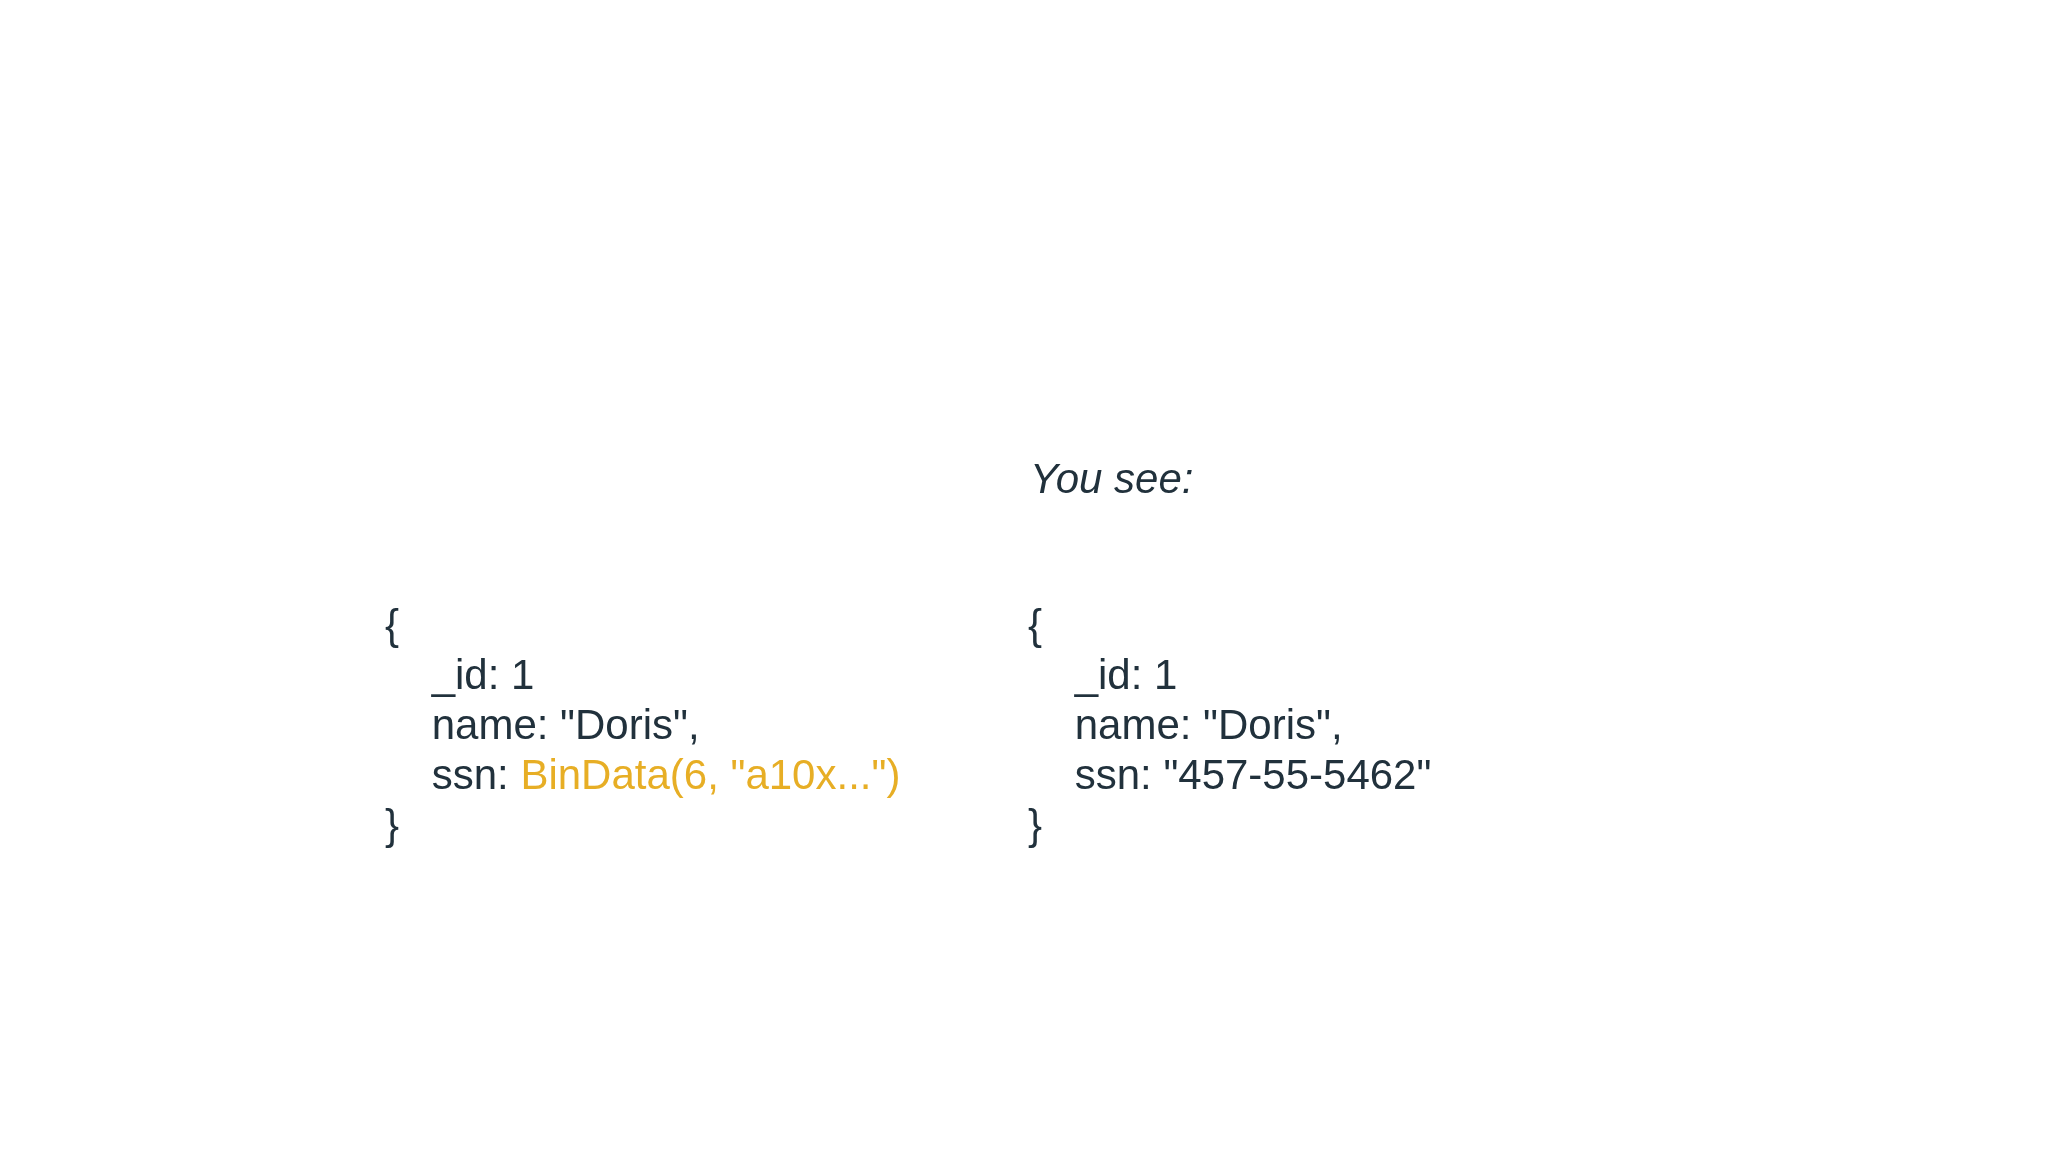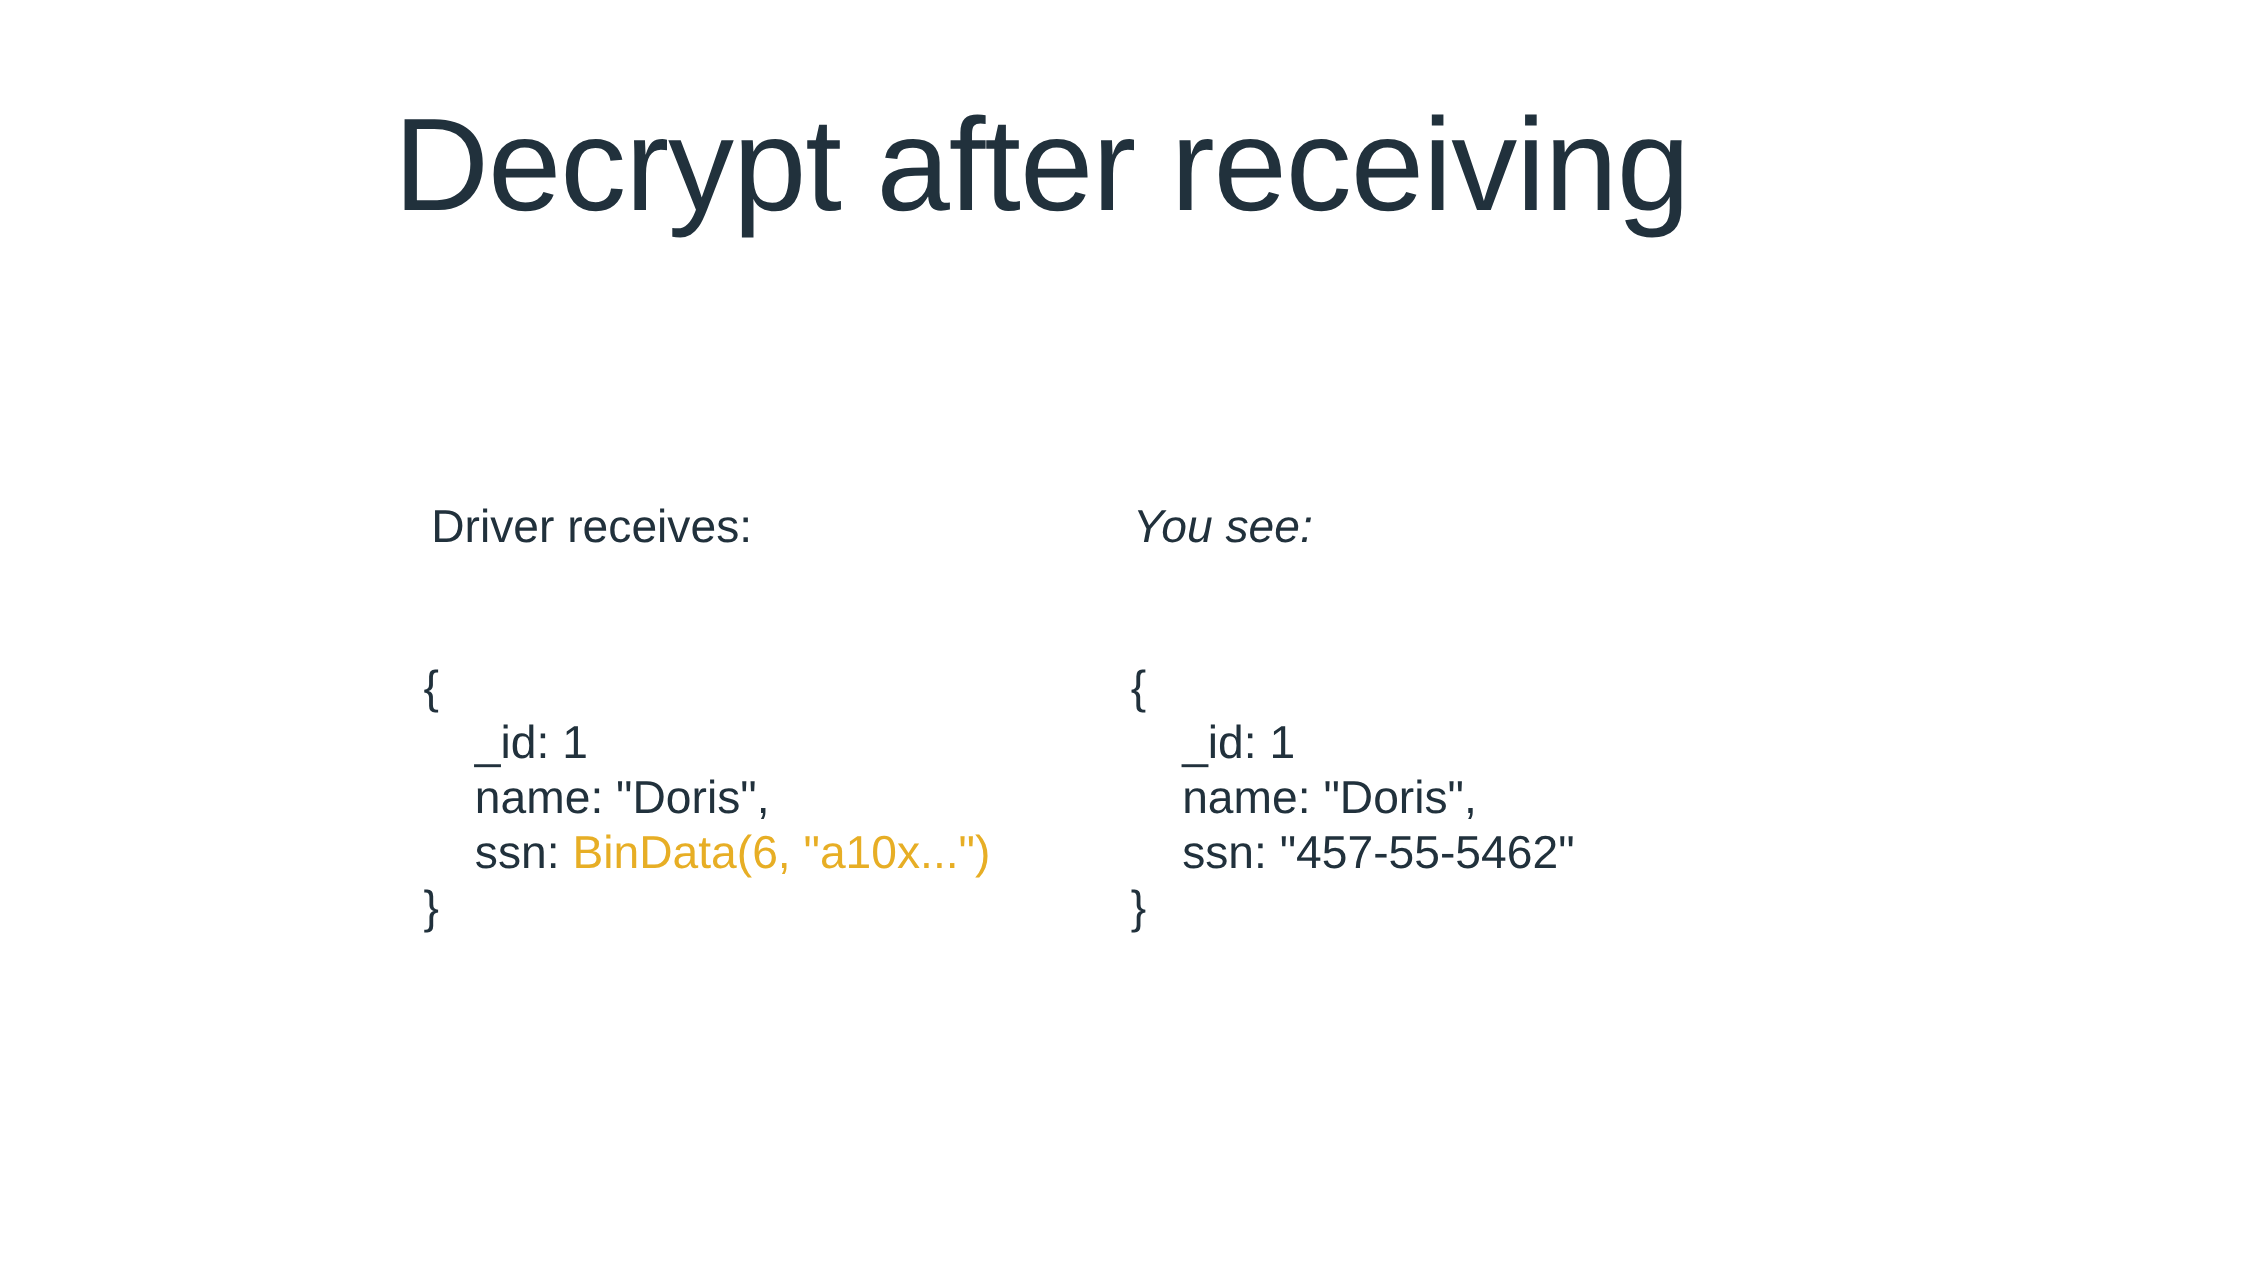--- a/index.html
+++ b/index.html
@@ -39,23 +39,21 @@
   .code-left{left:385px;}
   .code-right{left:1028px;}
   .code-line{white-space:pre;}
   .hl{color:var(--highlight);}
 </style>
 </head>
 <body>
 
 <main class="slide">
 
-  <h1 class="title">Decrypt after receiving</h1>
 
-  <div class="col-label label-left">Driver receives:</div>
 
   <div class="col-label label-right">You see:</div>
 
   <div class="code code-left">
     <div class="code-line">{</div>
     <div class="code-line">    _id: 1</div>
     <div class="code-line">    name: "Doris",</div>
     <div class="code-line"><span>    ssn: </span><span class="hl">BinData(6, "a10x...")</span></div>
     <div class="code-line">}</div>
   </div>

